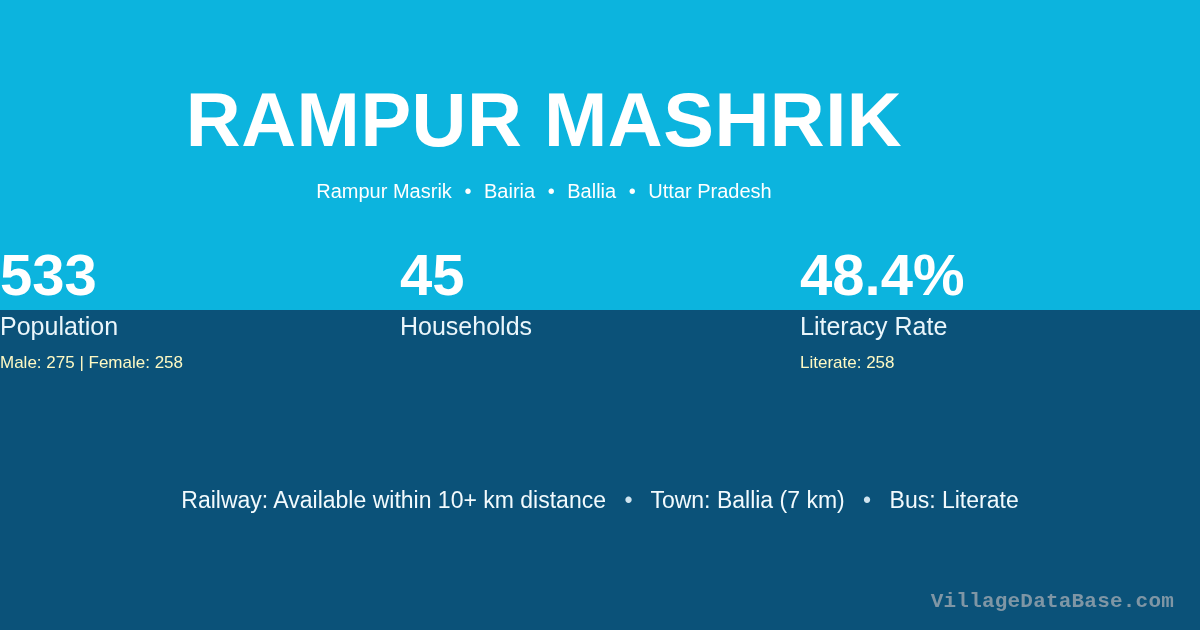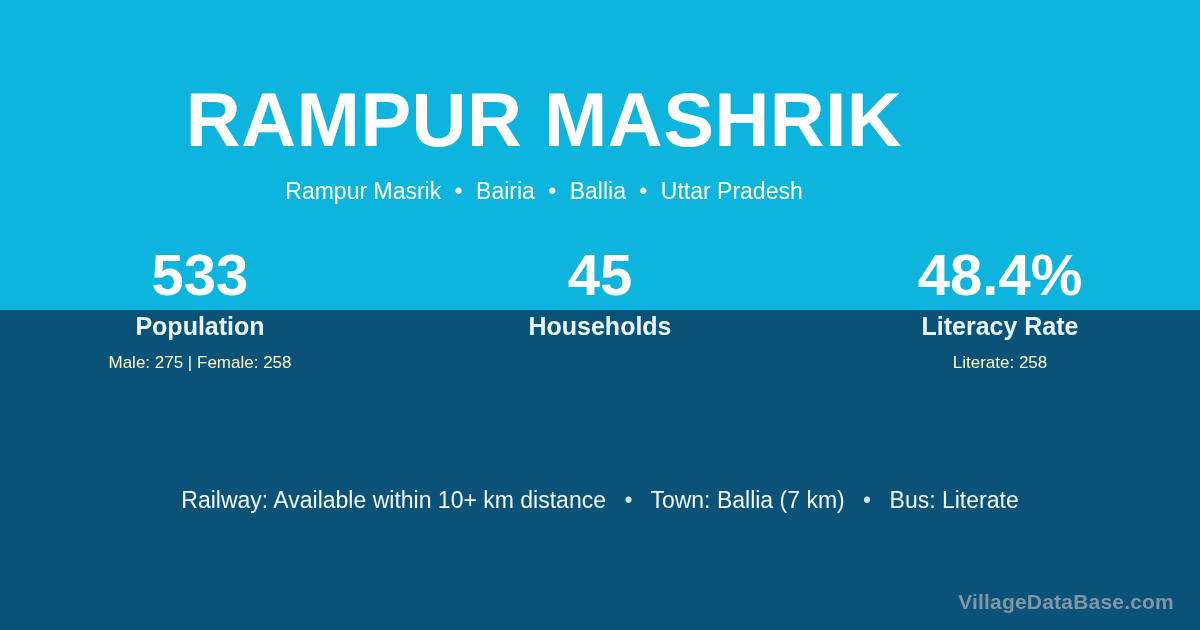--- a/index.html
+++ b/index.html
@@ -60,21 +60,21 @@
     line-height: 84px;
     font-weight: 800;
     letter-spacing: 0.5px;
     color: #ffffff;
     white-space: nowrap;
   }
 
   .village-subtitle {
     margin: 0;
     padding-top: 12px;
-    font-size: 23px;
+    font-size: 20px;
     line-height: 34px;
     font-weight: 400;
     color: #ffffff;
     white-space: nowrap;
   }
 
   .subtitle-sep {
     padding: 0 7px;
     color: #ffffff;
   }
@@ -84,35 +84,35 @@
     position: absolute;
     left: 0;
     top: 242px;
     width: 1200px;
     display: flex;
     z-index: 5;
   }
 
   .stat {
     flex: 1 1 0;
-    text-align: center;
+    text-align: left;
   }
 
   .stat-value {
     font-size: 58px;
     line-height: 66px;
     font-weight: 800;
     color: #ffffff;
     white-space: nowrap;
   }
 
   .stat-label {
     font-size: 25px;
     line-height: 32px;
-    font-weight: 700;
+    font-weight: 400;
     color: #eaf6fb;
     padding-top: 2px;
     white-space: nowrap;
   }
 
   .stat-sub {
     font-size: 17px;
     line-height: 24px;
     font-weight: 400;
     color: #fef9c3;
@@ -144,20 +144,21 @@
     position: absolute;
     right: 26px;
     bottom: 14px;
     font-size: 21px;
     line-height: 28px;
     font-weight: 700;
     color: #7f96a5;
     letter-spacing: 0.2px;
     white-space: nowrap;
     z-index: 5;
+    font-family: Liberation Mono, monospace;
   }
 </style>
 </head>
 <body>
 
 <div class="card">
 
   <div class="band-top"></div>
   <div class="band-bottom"></div>
 

